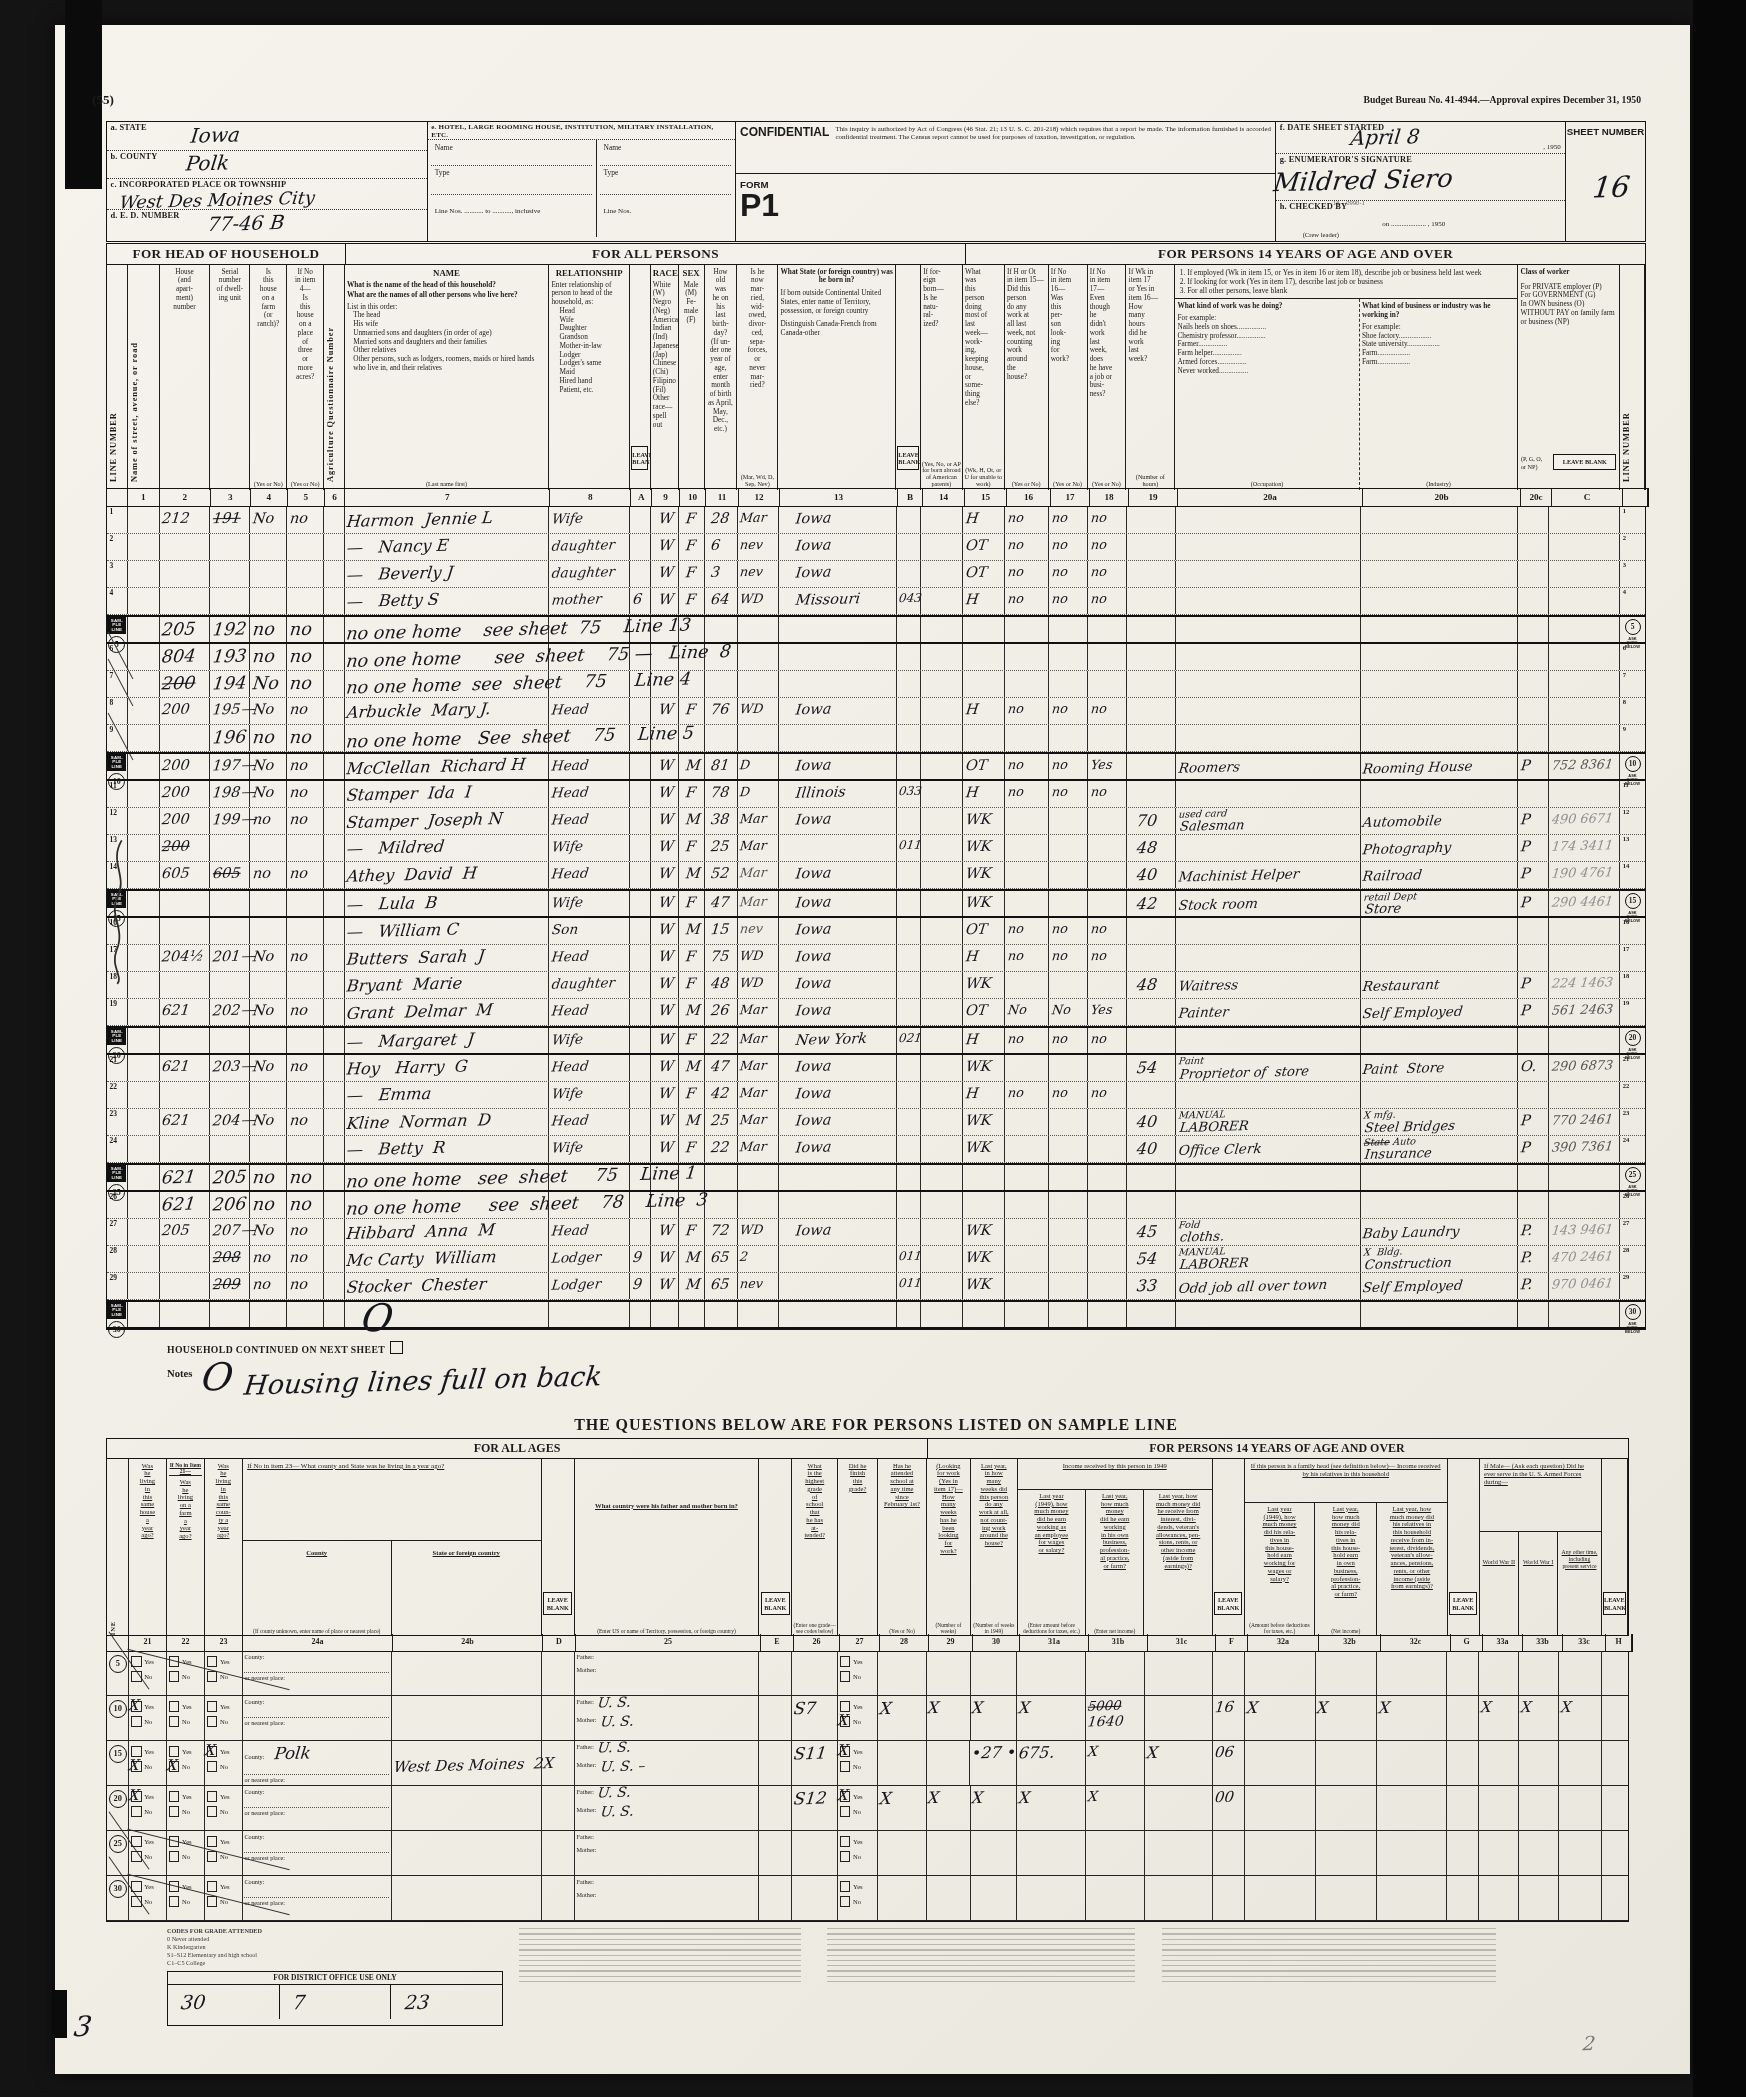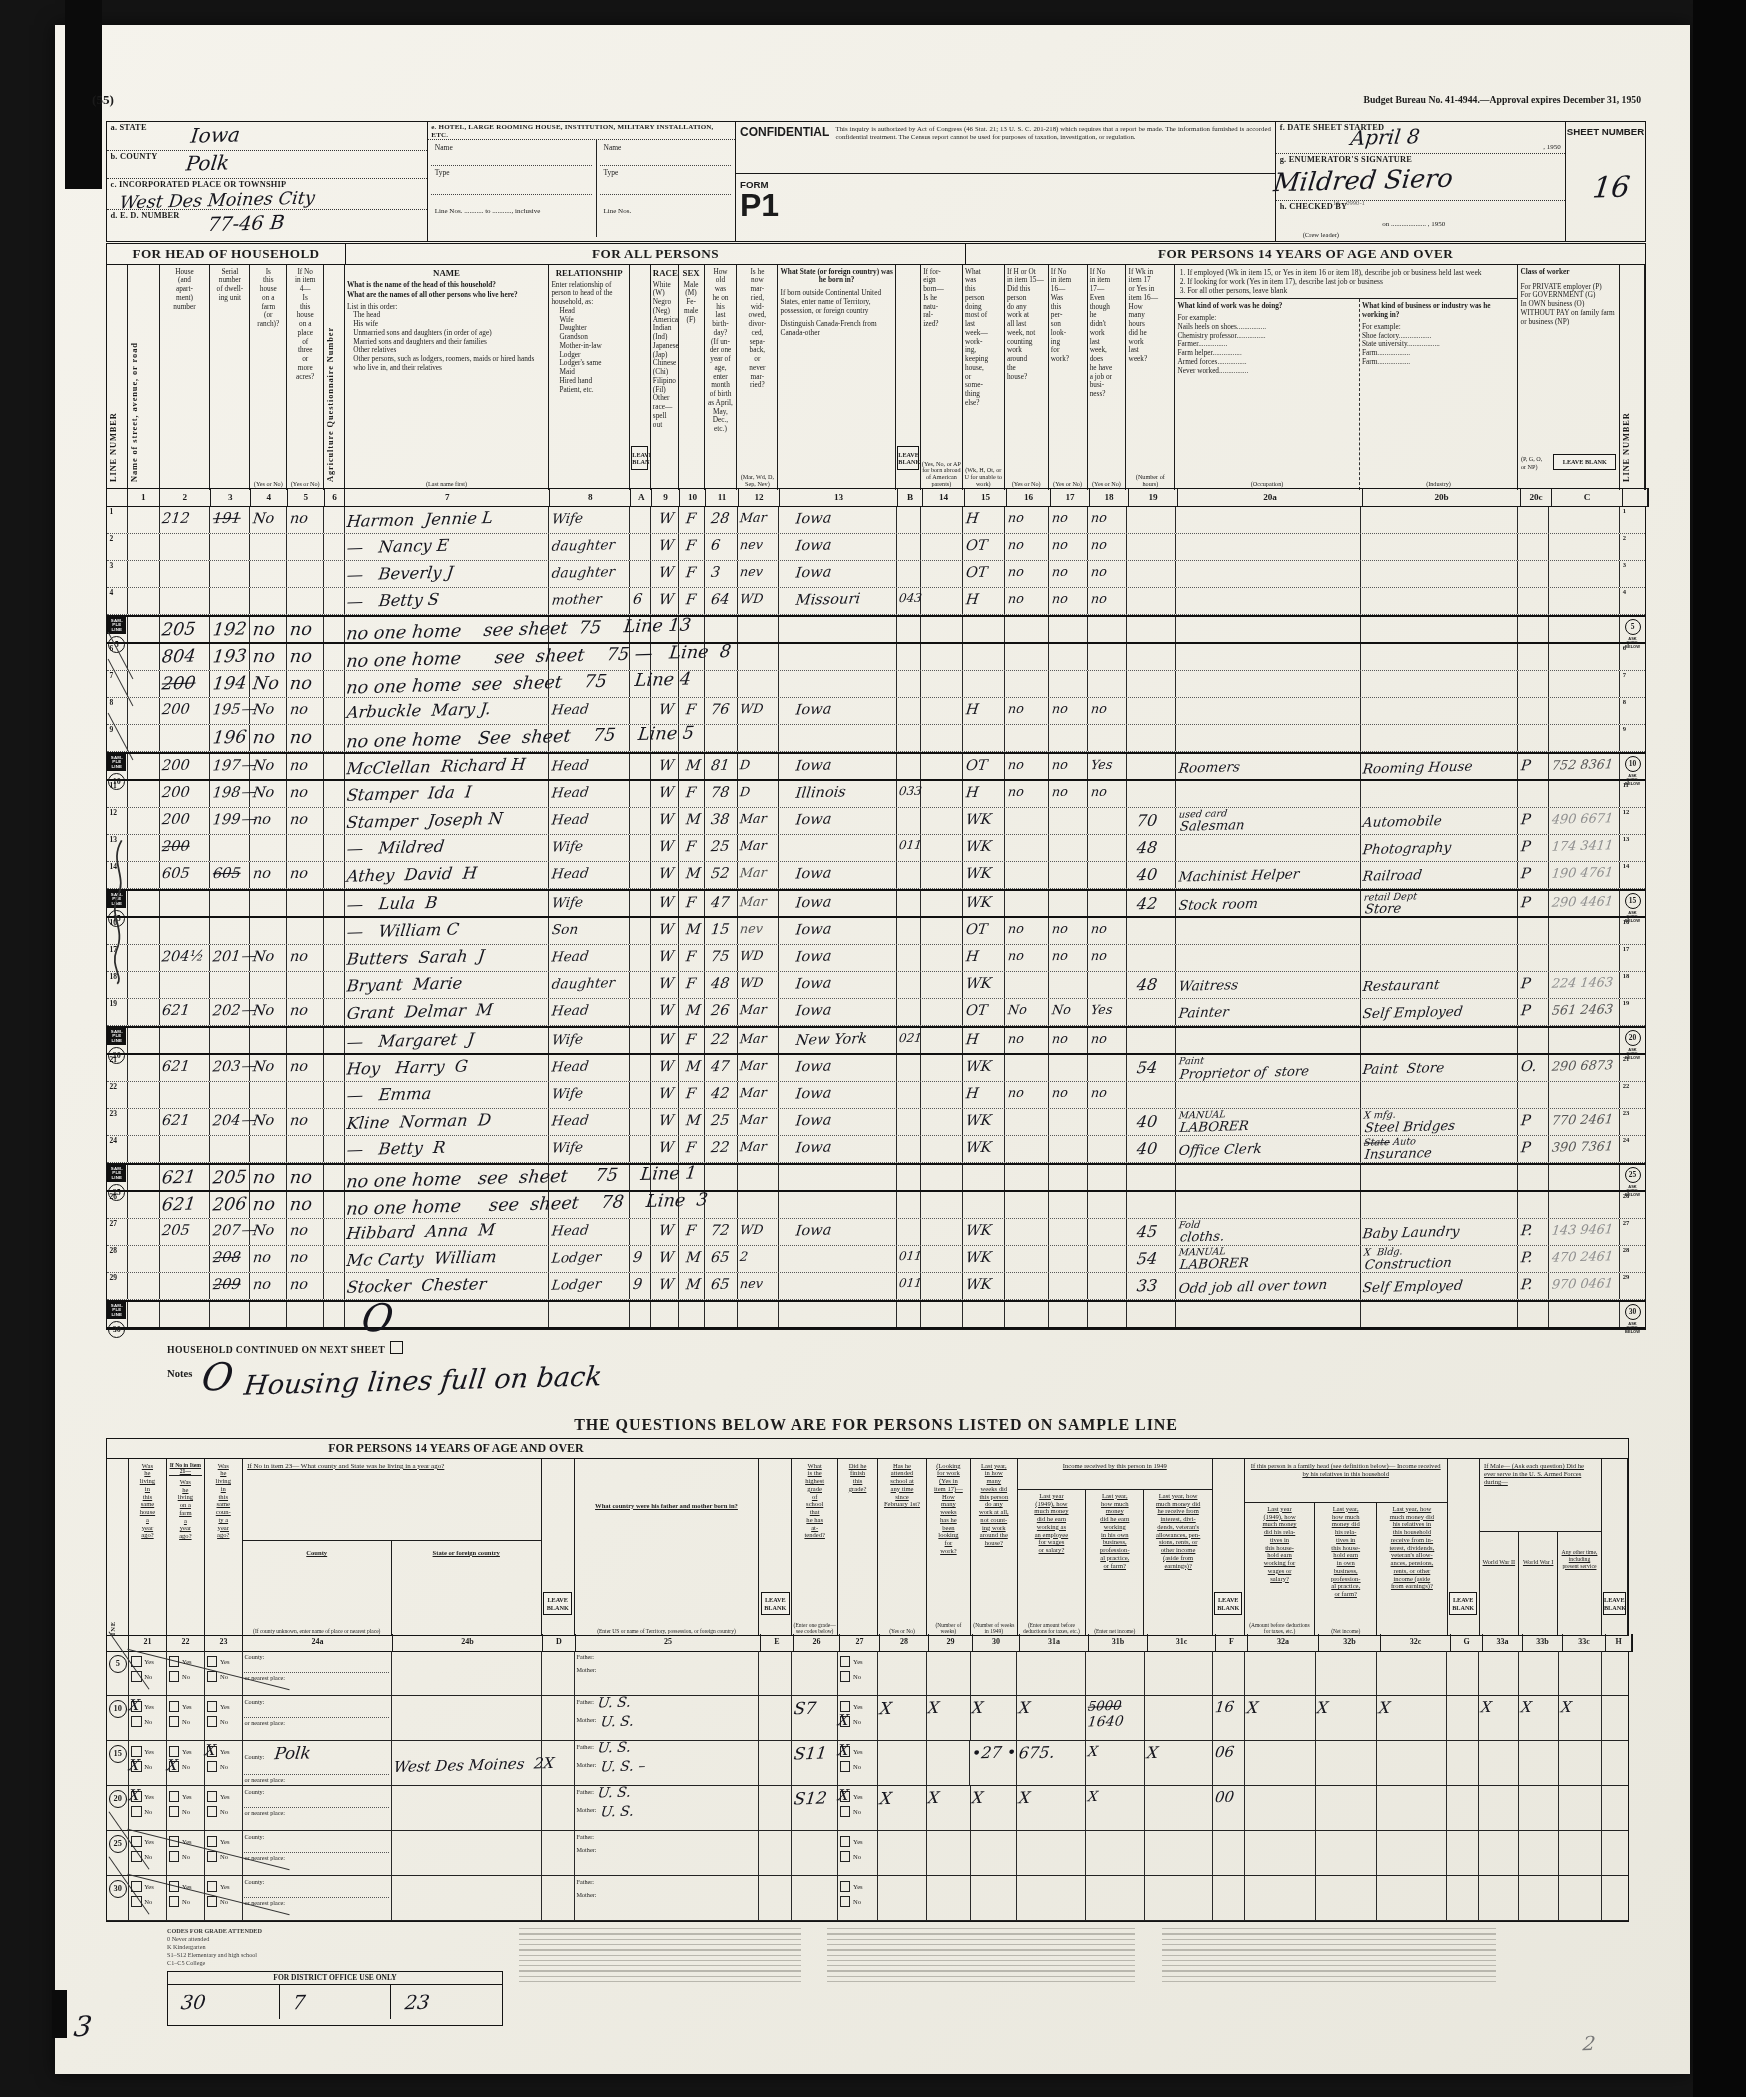--- a/index.html
+++ b/index.html
@@ -343,21 +343,21 @@
       <div class="mt-col" style="width:41px">
         <div class="ln-c">Is he</div>
         <div class="ln-c">now</div>
         <div class="ln-c">mar-</div>
         <div class="ln-c">ried,</div>
         <div class="ln-c">wid-</div>
         <div class="ln-c">owed,</div>
         <div class="ln-c">divor-</div>
         <div class="ln-c">ced,</div>
         <div class="ln-c">sepa-</div>
-        <div class="ln-c">back,</div>
+        <div class="ln-c">forces,</div>
         <div class="ln-c">or</div>
         <div class="ln-c">never</div>
         <div class="ln-c">mar-</div>
         <div class="ln-c">ried?</div>
         <span class="foot">(Mar, Wd, D, Sep, Nev)</span>
       </div>
       <div class="mt-col" style="width:118px">
         <div style="font-weight:bold;text-align:center;margin-bottom:4.4px;"><span>What State (or foreign country) was he born in?</span></div>
         <div style="margin-bottom:4.4px;"><span>If born outside Continental United States, enter name of Territory, possession, or foreign country</span></div>
         <div><span>Distinguish Canada-French from Canada-other</span></div>
@@ -2190,20 +2190,23 @@
   <span>HOUSEHOLD CONTINUED ON NEXT SHEET</span><span class="cont-box"></span>
 </div>
 <div class="notes-lbl">Notes</div>
 <div class="notes-hw">
   <span class="hw note-circle">O</span><span class="hw" style="font-size:27px;">Housing lines full on back</span>
 </div>
 
 <div class="stitle">THE QUESTIONS BELOW ARE FOR PERSONS LISTED ON SAMPLE LINE</div>
 <div id="shead" style="width: 1523px;">
     <div class="sband">
+      <div style="width:821px">
+        <span>FOR ALL AGES</span>
+      </div>
       <div style="width:698px;border-right:none;">
         <span>FOR PERSONS 14 YEARS OF AGE AND OVER</span>
       </div>
     </div>
     <div id="scols">
       <div class="s-col" style="width:22px"><span class="vertlbl" style="font-size: 6.6px;">SAMPLE LINE</span></div>
       <div class="s-col" style="width:38px">
         <div class="ln-c" style="text-align: center;">Was</div>
         <div class="ln-c" style="text-align: center;">he</div>
         <div class="ln-c" style="text-align: center;">living</div>

